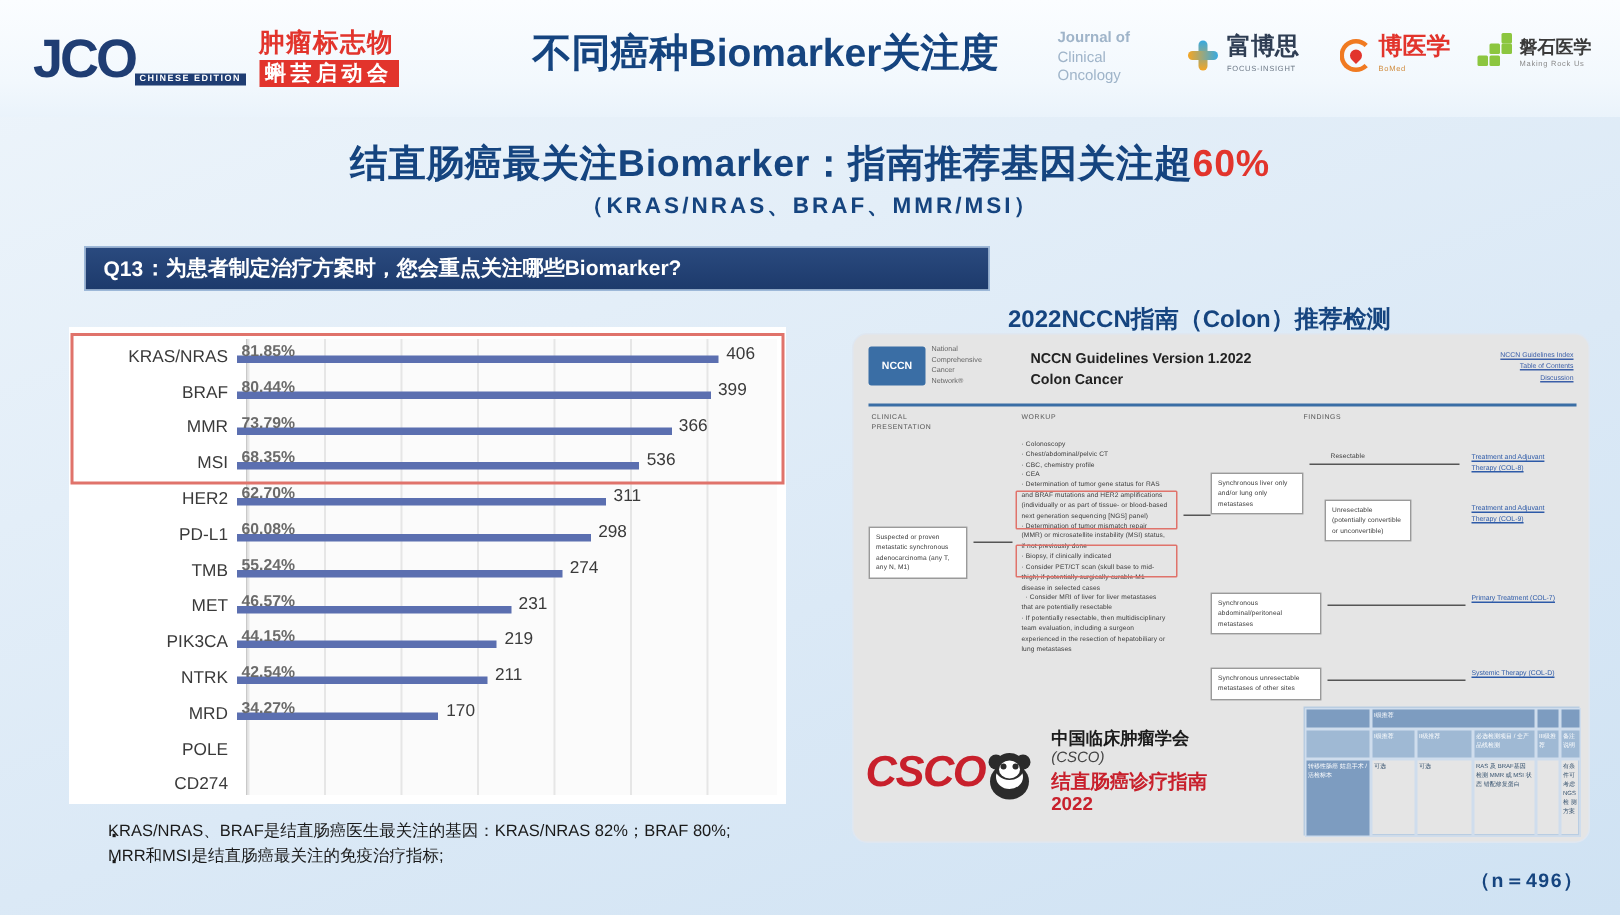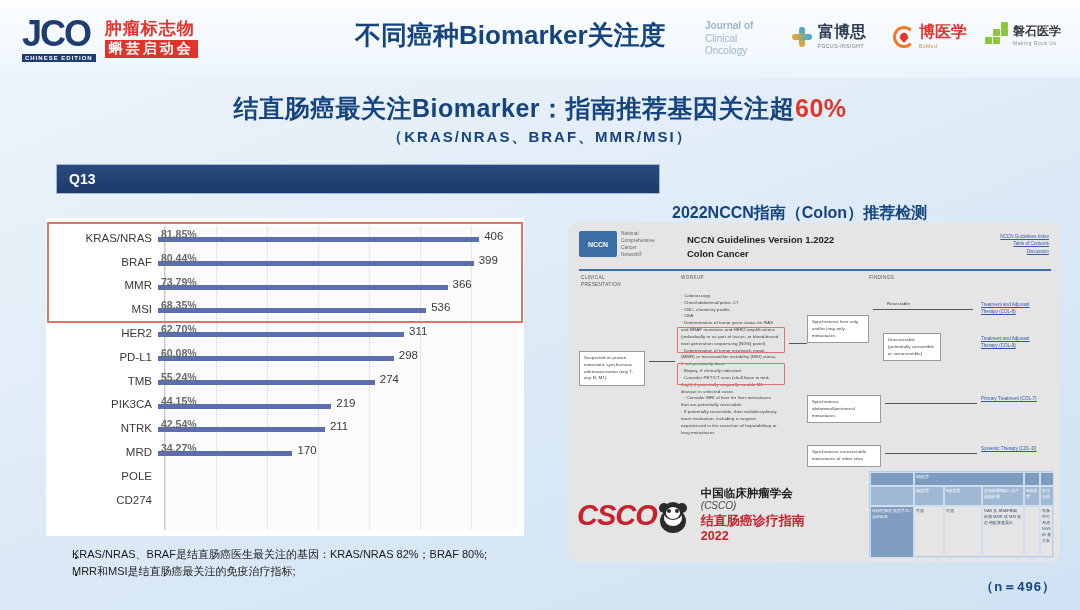--- a/index.html
+++ b/index.html
@@ -23,21 +23,21 @@
   .jco-logo {
     font-family: "Liberation Sans", sans-serif;
     font-weight: bold; font-size: 36px; color: #1f3d73;
     letter-spacing: -2px; line-height: 1;
   }
   .jco-sub {
     font-size: 6px; color: #ffffff; background: #1f3d73;
     letter-spacing: 1px; text-align: center; padding: 1px 3px;
     margin-top: 2px; font-weight: bold;
   }
-  .jco-wrap { display: flex; flex-direction: column; align-items: flex-start; }
+  .jco-wrap { display: flex; flex-direction: row; align-items: flex-end; }
   .red-badge { margin-left: 9px; }
   .red-badge .l1 {
     color: #e2342c; font-weight: bold; font-size: 17px; letter-spacing: 1px;
     line-height: 1.05;
   }
   .red-badge .l2 {
     background: #e2342c; color: #fff; font-weight: bold; font-size: 14px;
     letter-spacing: 3px; padding: 1px 4px; margin-top: 2px; line-height: 1.1;
   }
 
@@ -290,20 +290,21 @@
   </div>
 </div>
 
 <div class="main-title">
   <span>结直肠癌最关注Biomarker：指南推荐基因关注超</span><span class="hl">60%</span>
 </div>
 <div class="sub-title">（KRAS/NRAS、BRAF、MMR/MSI）</div>
 
 <div class="qbar">
   <span class="qnum">Q13</span>
+    <span>：为患者制定治疗方案时，您会重点关注哪些Biomarker?</span>
 </div>
 
 <div class="chart-panel">
   <div class="chart-grid"></div>
   <div class="rows" id="chart-rows">
       <div class="row">
         <div class="row-label">KRAS/NRAS</div>
         <div class="bar-area">
           <div class="bar" style="width: 321.191px; background: rgb(91, 111, 176);"></div>
           <div class="bar-pct">81.85%</div>
@@ -349,20 +350,28 @@
           <div class="bar-pct">60.08%</div>
           <div class="bar-val" style="left: 240.751px;">298</div>
         </div>
       </div>
       <div class="row">
         <div class="row-label">TMB</div>
         <div class="bar-area">
           <div class="bar" style="width: 216.764px; background: rgb(91, 111, 176);"></div>
           <div class="bar-pct">55.24%</div>
           <div class="bar-val" style="left: 221.764px;">274</div>
+        </div>
+      </div>
+      <div class="row">
+        <div class="row-label">MET</div>
+        <div class="bar-area">
+          <div class="bar" style="width: 182.747px; background: rgb(91, 111, 176);"></div>
+          <div class="bar-pct">46.57%</div>
+          <div class="bar-val" style="left: 187.747px;">231</div>
         </div>
       </div>
       <div class="row">
         <div class="row-label">PIK3CA</div>
         <div class="bar-area">
           <div class="bar" style="width: 173.253px; background: rgb(91, 111, 176);"></div>
           <div class="bar-pct">44.15%</div>
           <div class="bar-val" style="left: 178.253px;">219</div>
         </div>
       </div>

